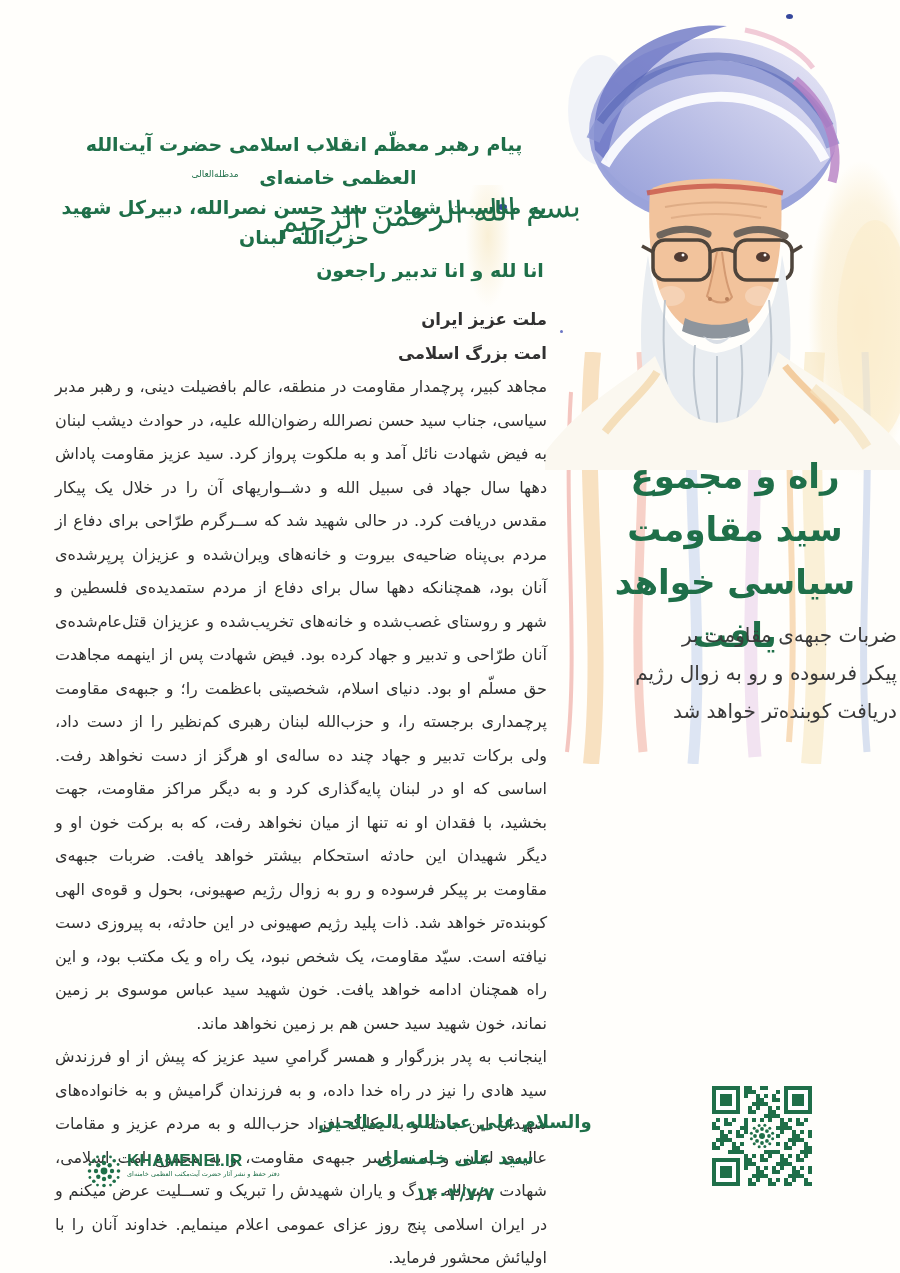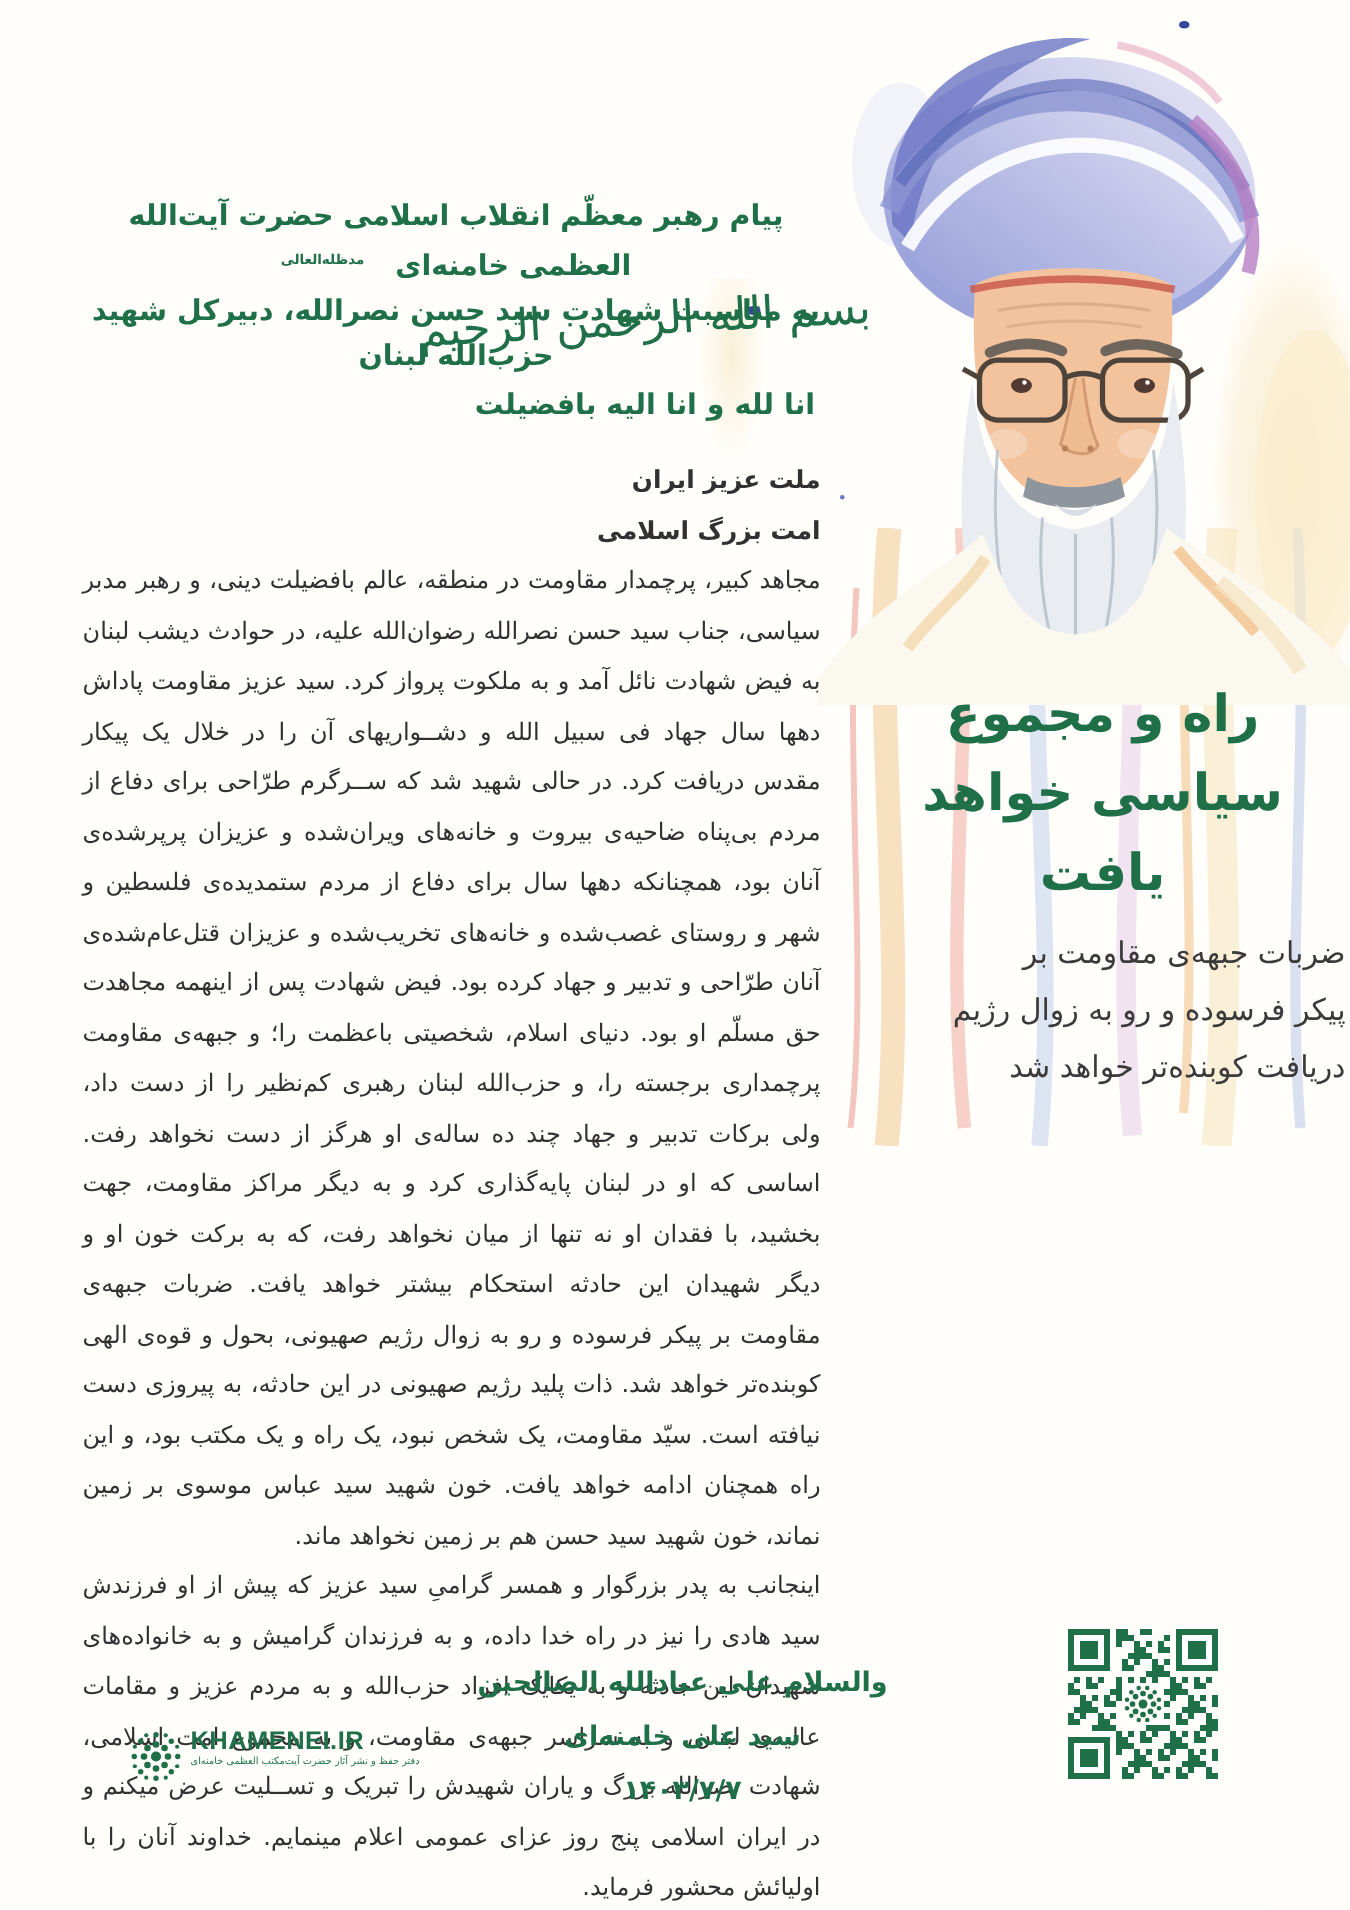--- a/index.html
+++ b/index.html
@@ -17,21 +17,21 @@
   .drip{
     left:448px; top:185px; width:80px; height:170px; opacity:.55;
     background:radial-gradient(40% 60% at 50% 30%, #f4e3b8 0%, rgba(255,255,255,0) 70%);
   }
   .speck{ position:absolute; border-radius:50%; }
   
   .header{
     position:absolute; top:129px; left:58px; width:492px; text-align:center;
     color:var(--g); font-weight:bold; font-size:19px; line-height:30px;
   }
-  .honorific{ font-size:9px; vertical-align:super; margin-right:14px; font-weight:bold; }
+  .honorific{ font-size:9px; vertical-align:super; margin-right:14px; font-weight:normal; }
   .bismillah{
     position:absolute; top:196px; left:270px; width:320px; text-align:center;
     color:var(--g); font-size:30px; transform:rotate(-3deg);
   }
   .istirja{
     position:absolute; top:259px; left:280px; width:300px; text-align:center;
     color:var(--g); font-size:19px; font-weight:600;
   }
   .body-text{
     position:absolute; top:303px; left:55px; width:492px;
@@ -158,31 +158,32 @@
   <div class="header">
     <div>
       <span>پیام رهبر معظّم انقلاب اسلامی حضرت آیت‌الله العظمی خامنه‌ای</span>
       <span class="honorific">مدظله‌العالی</span>
     </div>
     <div>به مناسبت شهادت سید حسن نصرالله، دبیرکل شهید حزب‌الله لبنان</div>
   </div>
 
   <div class="bismillah">بسم الله الرحمن الرحیم</div>
 
-  <div class="istirja">انا لله و انا الیه بافضیلت</div>
+  <div class="istirja">انا لله و انا تدبیر راجعون</div>
 
   <div class="body-text">
     <div class="salutation">ملت عزیز ایران</div>
     <div class="salutation">امت بزرگ اسلامی</div>
     <p>مجاهد کبیر، پرچمدار مقاومت در منطقه، عالم بافضیلت دینی، و رهبر مدبر سیاسی، جناب سید حسن نصرالله رضوان‌الله علیه، در حوادث دیشب لبنان به فیض شهادت نائل آمد و به ملکوت پرواز کرد. سید عزیز مقاومت پاداش دهها سال جهاد فی سبیل الله و دشــواریهای آن را در خلال یک پیکار مقدس دریافت کرد. در حالی شهید شد که ســرگرم طرّاحی برای دفاع از مردم بی‌پناه ضاحیه‌ی بیروت و خانه‌های ویران‌شده و عزیزان پرپرشده‌ی آنان بود، همچنانکه دهها سال برای دفاع از مردم ستمدیده‌ی فلسطین و شهر و روستای غصب‌شده و خانه‌های تخریب‌شده و عزیزان قتل‌عام‌شده‌ی آنان طرّاحی و تدبیر و جهاد کرده بود. فیض شهادت پس از اینهمه مجاهدت حق مسلّم او بود. دنیای اسلام، شخصیتی باعظمت را؛ و جبهه‌ی مقاومت پرچمداری برجسته را، و حزب‌الله لبنان رهبری کم‌نظیر را از دست داد، ولی برکات تدبیر و جهاد چند ده ساله‌ی او هرگز از دست نخواهد رفت. اساسی که او در لبنان پایه‌گذاری کرد و به دیگر مراکز مقاومت، جهت بخشید، با فقدان او نه تنها از میان نخواهد رفت، که به برکت خون او و دیگر شهیدان این حادثه استحکام بیشتر خواهد یافت. ضربات جبهه‌ی مقاومت بر پیکر فرسوده و رو به زوال رژیم صهیونی، بحول و قوه‌ی الهی کوبنده‌تر خواهد شد. ذات پلید رژیم صهیونی در این حادثه، به پیروزی دست نیافته است. سیّد مقاومت، یک شخص نبود، یک راه و یک مکتب بود، و این راه همچنان ادامه خواهد یافت. خون شهید سید عباس موسوی بر زمین نماند، خون شهید سید حسن هم بر زمین نخواهد ماند.</p>
     <p>اینجانب به پدر بزرگوار و همسر گرامیِ سید عزیز که پیش از او فرزندش سید هادی را نیز در راه خدا داده، و به فرزندان گرامیش و به خانواده‌های شهیدان این حادثه و به یکایک افراد حزب‌الله و به مردم عزیز و مقامات عالیه‌ی لبنان، و به سراسر جبهه‌ی مقاومت، و به مجموع امت اسلامی، شهادت نصرالله بزرگ و یاران شهیدش را تبریک و تســلیت عرض میکنم و در ایران اسلامی پنج روز عزای عمومی اعلام مینمایم. خداوند آنان را با اولیائش محشور فرماید.</p>
   </div>
 
   <div class="headline">
     <div>راه و مجموع</div>
+    <div>سید مقاومت</div>
     <div>سیاسی خواهد یافت</div>
   </div>
   <div class="subheadline">
     <div>ضربات جبهه‌ی مقاومت بر</div>
     <div>پیکر فرسوده و رو به زوال رژیم</div>
     <div>دریافت کوبنده‌تر خواهد شد</div>
   </div>
 
   <div class="signature">
     <div>والسلام علی عبادالله الصالحین</div>

